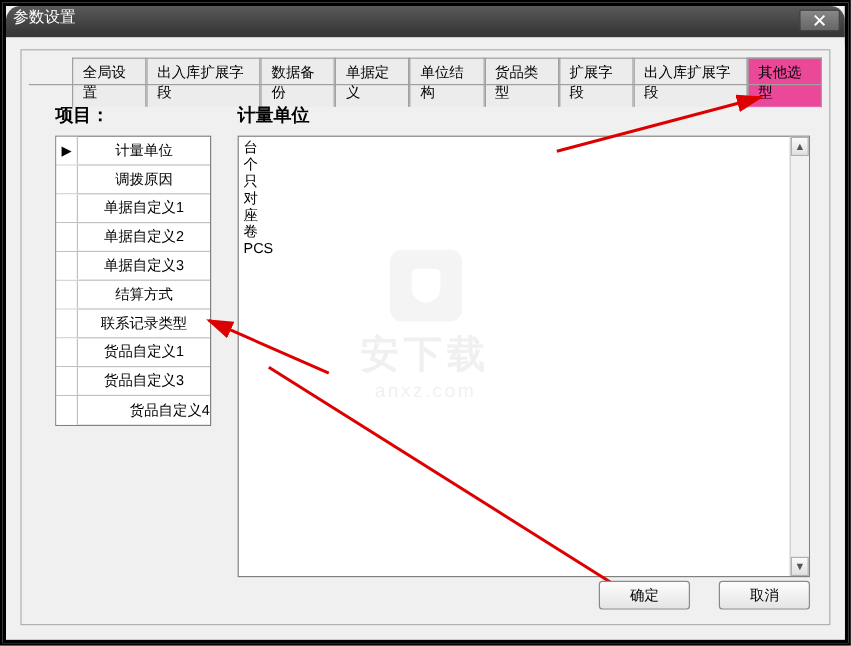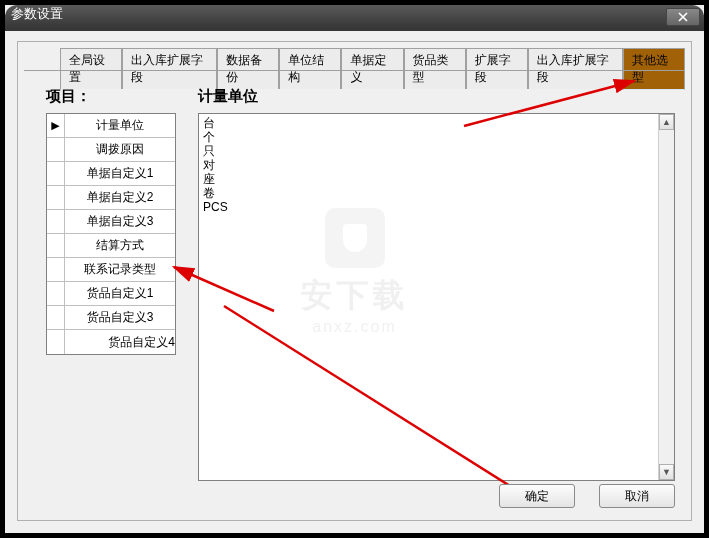--- a/index.html
+++ b/index.html
@@ -64,21 +64,21 @@
 .tab {
   border: 1px solid #a0a0a0;
   border-bottom: none;
   padding: 3px 8px;
   background: #ececec;
   cursor: pointer;
   font-size: 12px;
   position: relative;
 }
 .tab.active {
-  background: #a16207;
+  background: #ec4899;
   border-bottom: 1px solid #d6e9f8;
   margin-bottom: -1px;
 }
 .tab-content-border {
   position: absolute;
   left: 6px; right: 6px;
   top: 28px;
   border-top: 1px solid #a0a0a0;
 }
 .content-area {
@@ -215,22 +215,22 @@
       </svg>
     </div>
   </div>
   <div class="client">
     <div class="inner-panel">
 
       <div class="tabs" id="tabs">
           <div class="tab">全局设置</div>
           <div class="tab">出入库扩展字段</div>
           <div class="tab">数据备份</div>
+          <div class="tab">单据定义</div>
           <div class="tab">单位结构</div>
-          <div class="tab">单据定义</div>
           <div class="tab">货品类型</div>
           <div class="tab">扩展字段</div>
           <div class="tab">出入库扩展字段</div>
           <div class="tab active">其他选型</div>
         </div>
       <div class="tab-content-border"></div>
 
       <div class="content-area">
         <div class="section-label label-project">项目：</div>
         <div class="section-label label-unit">计量单位</div>

